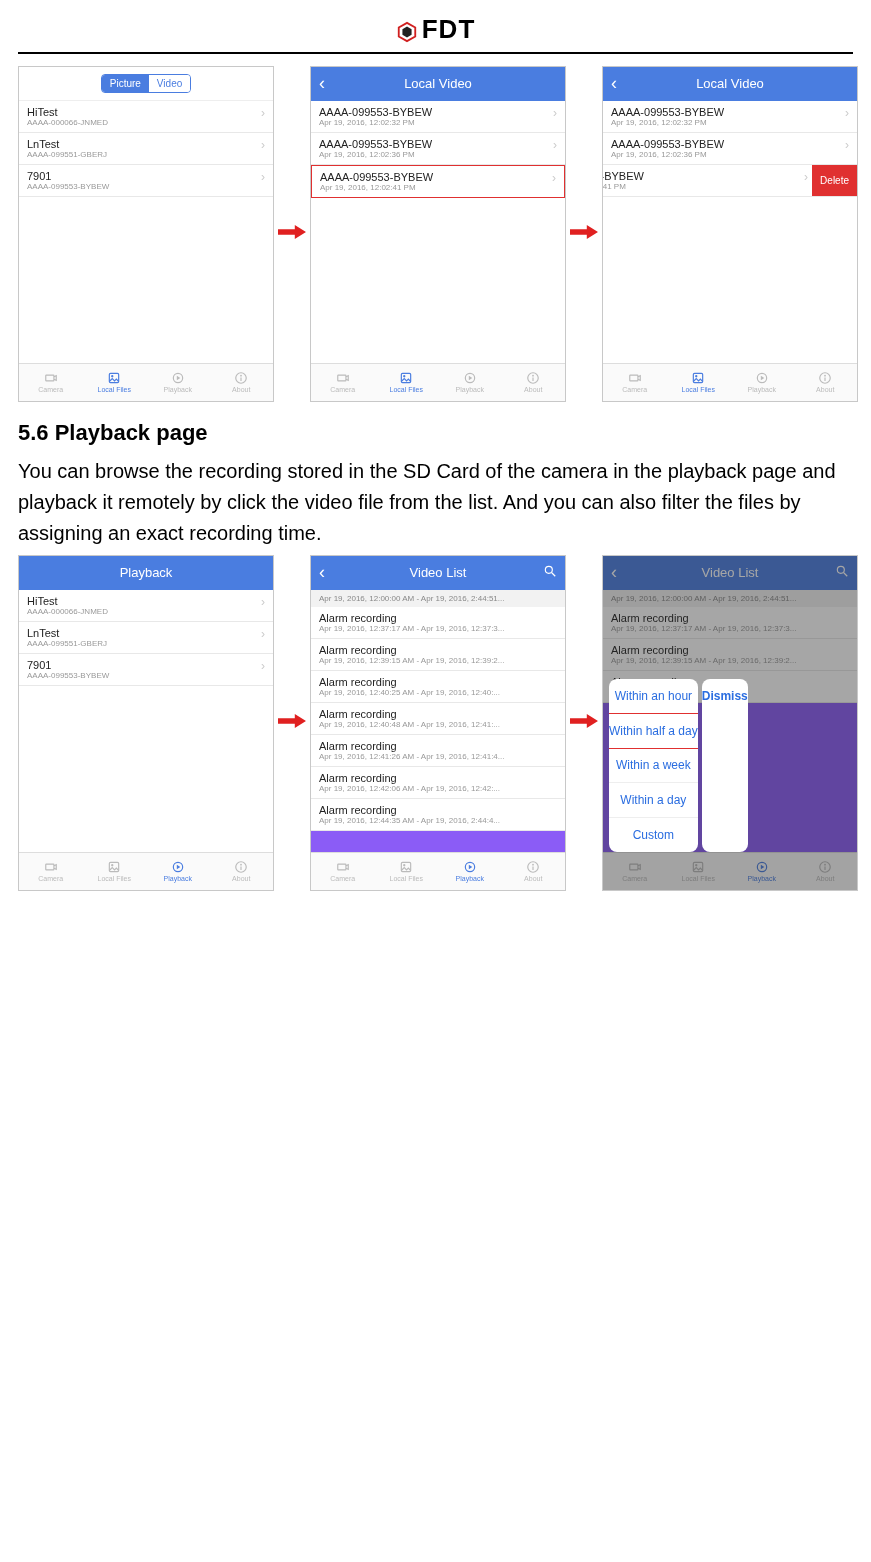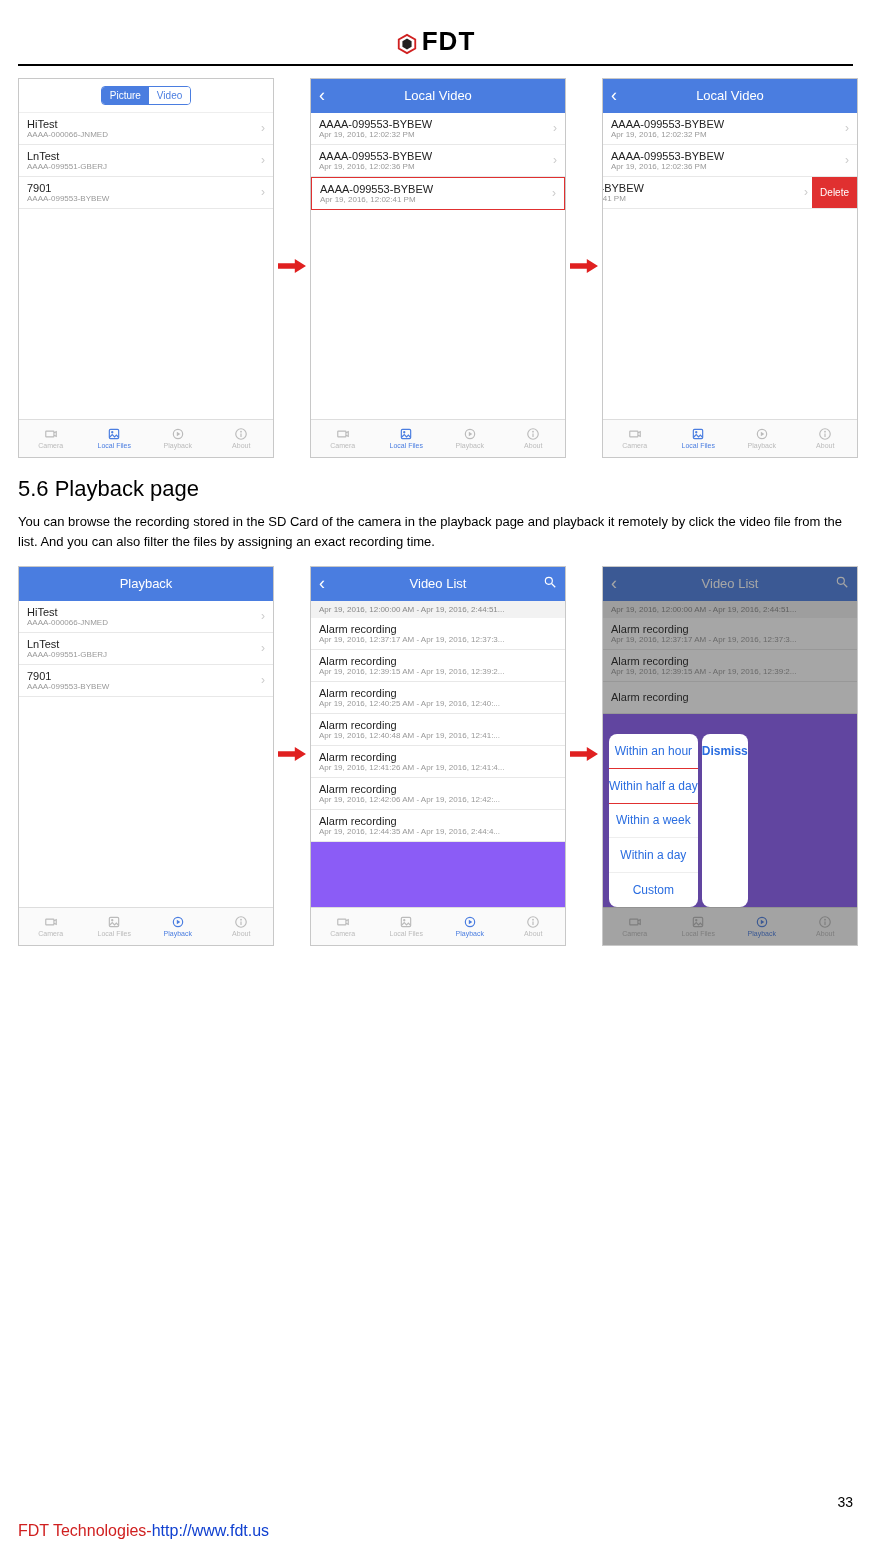--- a/index.html
+++ b/index.html
@@ -1,57 +1,57 @@
 <!DOCTYPE html>
 <html><head>
 <meta charset="utf-8">
 <style>
   *{box-sizing:border-box;margin:0;padding:0;font-family:Arial,Helvetica,sans-serif}
   body{background:#fff;width:871px;margin:0 auto;position:relative;font-size:14px;color:#000}
-  .page{padding:12px 18px 90px 18px;min-height:1562px;position:relative}
+  .page{padding:0 18px 90px 18px;min-height:1562px;position:relative}
   .top-logo{text-align:center;padding:14px 0 6px 0;border-bottom:2px solid #000;margin-bottom:12px}
   .logo-box{display:inline-flex;align-items:center;gap:4px;font-weight:bold;font-size:26px;letter-spacing:1px}
   .logo-hex{width:22px;height:22px;position:relative}
   .logo-hex svg{width:22px;height:22px}
   .row{display:flex;align-items:center;gap:4px;margin-bottom:18px}
-  .phone{flex:0 0 256px;height:380px;border:1px solid #c8c8c8;background:#fff;display:flex;flex-direction:column;overflow:hidden}
+  .phone{flex:0 0 256px;height:336px;border:1px solid #c8c8c8;background:#fff;display:flex;flex-direction:column;overflow:hidden}
   .arrow{flex:0 0 28px;text-align:center}
   .arrow svg{width:28px;height:20px}
   .nav-blue{background:#4a7de0;color:#fff;height:34px;display:flex;align-items:center;justify-content:center;font-size:13px;position:relative}
   .nav-blue .back{position:absolute;left:8px;font-size:18px;top:6px}
   .nav-blue .search{position:absolute;right:8px;top:8px}
   .nav-white{height:34px;display:flex;align-items:center;justify-content:center;border-bottom:1px solid #eee}
   .seg{display:inline-flex;border:1px solid #4a7de0;border-radius:4px;overflow:hidden;font-size:10px}
   .seg span{padding:3px 8px}
   .seg .on{background:#4a7de0;color:#fff}
   .seg .off{background:#fff;color:#4a7de0}
   .list{flex:1;overflow:hidden;background:#fff}
   .list-gray{background:#8b5cf6}
-  .li{display:flex;align-items:center;padding:5px 8px;border-bottom:1px solid #e8e8e8;background:#fff;position:relative;min-height:32px}
+  .li{display:flex;align-items:flex-start;padding:5px 8px;border-bottom:1px solid #e8e8e8;background:#fff;position:relative;min-height:32px}
   .li .txt{flex:1;overflow:hidden}
   .li .t1{font-size:11px;color:#222;white-space:nowrap;overflow:hidden;text-overflow:ellipsis}
   .li .t2{font-size:8px;color:#999;white-space:nowrap;overflow:hidden;text-overflow:ellipsis}
   .li .chev{color:#ccc;font-size:12px;margin-left:4px}
   .li.hl{border:1px solid #e03030}
   .li.swipe .txt{margin-left:-35px}
   .li .del{background:#e03030;color:#fff;font-size:10px;padding:0 8px;align-self:stretch;display:flex;align-items:center;margin:-5px -8px -5px 4px}
   .date-header{font-size:8px;color:#888;padding:4px 8px;background:#f2f2f2;white-space:nowrap;overflow:hidden;text-overflow:ellipsis}
   .tabbar{height:38px;border-top:1px solid #ddd;display:flex;background:#fafafa}
   .tab{flex:1;display:flex;flex-direction:column;align-items:center;justify-content:center;font-size:7px;color:#bbb;gap:1px}
   .tab.on{color:#4a7de0}
   .tab svg{width:14px;height:14px}
   .dim{position:absolute;inset:0;background:rgba(0,0,0,.35)}
   .sheet{position:absolute;bottom:38px;left:6px;right:6px;display:flex;flex-direction:row;gap:4px}
   .sheet-group{background:#fff;border-radius:8px;overflow:hidden}
   .sheet-btn{padding:10px 0;text-align:center;font-size:12px;color:#2a6de0;border-bottom:1px solid #eee}
   .sheet-btn:last-child{border-bottom:none}
   .sheet-btn.hl{border:1px solid #e03030;margin:-1px}
   .sheet-dismiss{background:#fff;border-radius:8px;padding:10px 0;text-align:right;font-size:12px;color:#2a6de0;font-weight:bold}
-  h2{font-size:22px;font-weight:normal;margin:14px 0 10px 0}
-  .para{font-size:13px;line-height:1.55;margin-bottom:14px}
+  h2{font-size:22px;font-weight:bold;margin:14px 0 10px 0}
+  .para{font-size:20px;line-height:1.55;margin-bottom:6px}
   .footer{position:absolute;bottom:22px;left:18px;right:18px;font-size:16px}
   .footer .pg{position:absolute;right:0;top:-28px;font-size:14px}
   .footer .red{color:#d02020}
   .footer .blue{color:#1040d0}
   .blur{filter:blur(.4px);opacity:.9}
 </style>
 </head>
 <body>
 
 <div class="page">
@@ -497,18 +497,14 @@
             <div class="sheet-btn hl">Within half a day</div>
             <div class="sheet-btn">Within a week</div>
             <div class="sheet-btn">Within a day</div>
             <div class="sheet-btn">Custom</div>
           </div>
         <div class="sheet-dismiss">Dismiss</div>
       </div>
     </div>
   </div>
 
-  <div class="footer">
-    <div class="pg">33</div>
-    <span class="red">FDT Technologies-</span><span class="blue">http://www.fdt.us</span>
-  </div>
 
 </div>
 
 </body></html>

